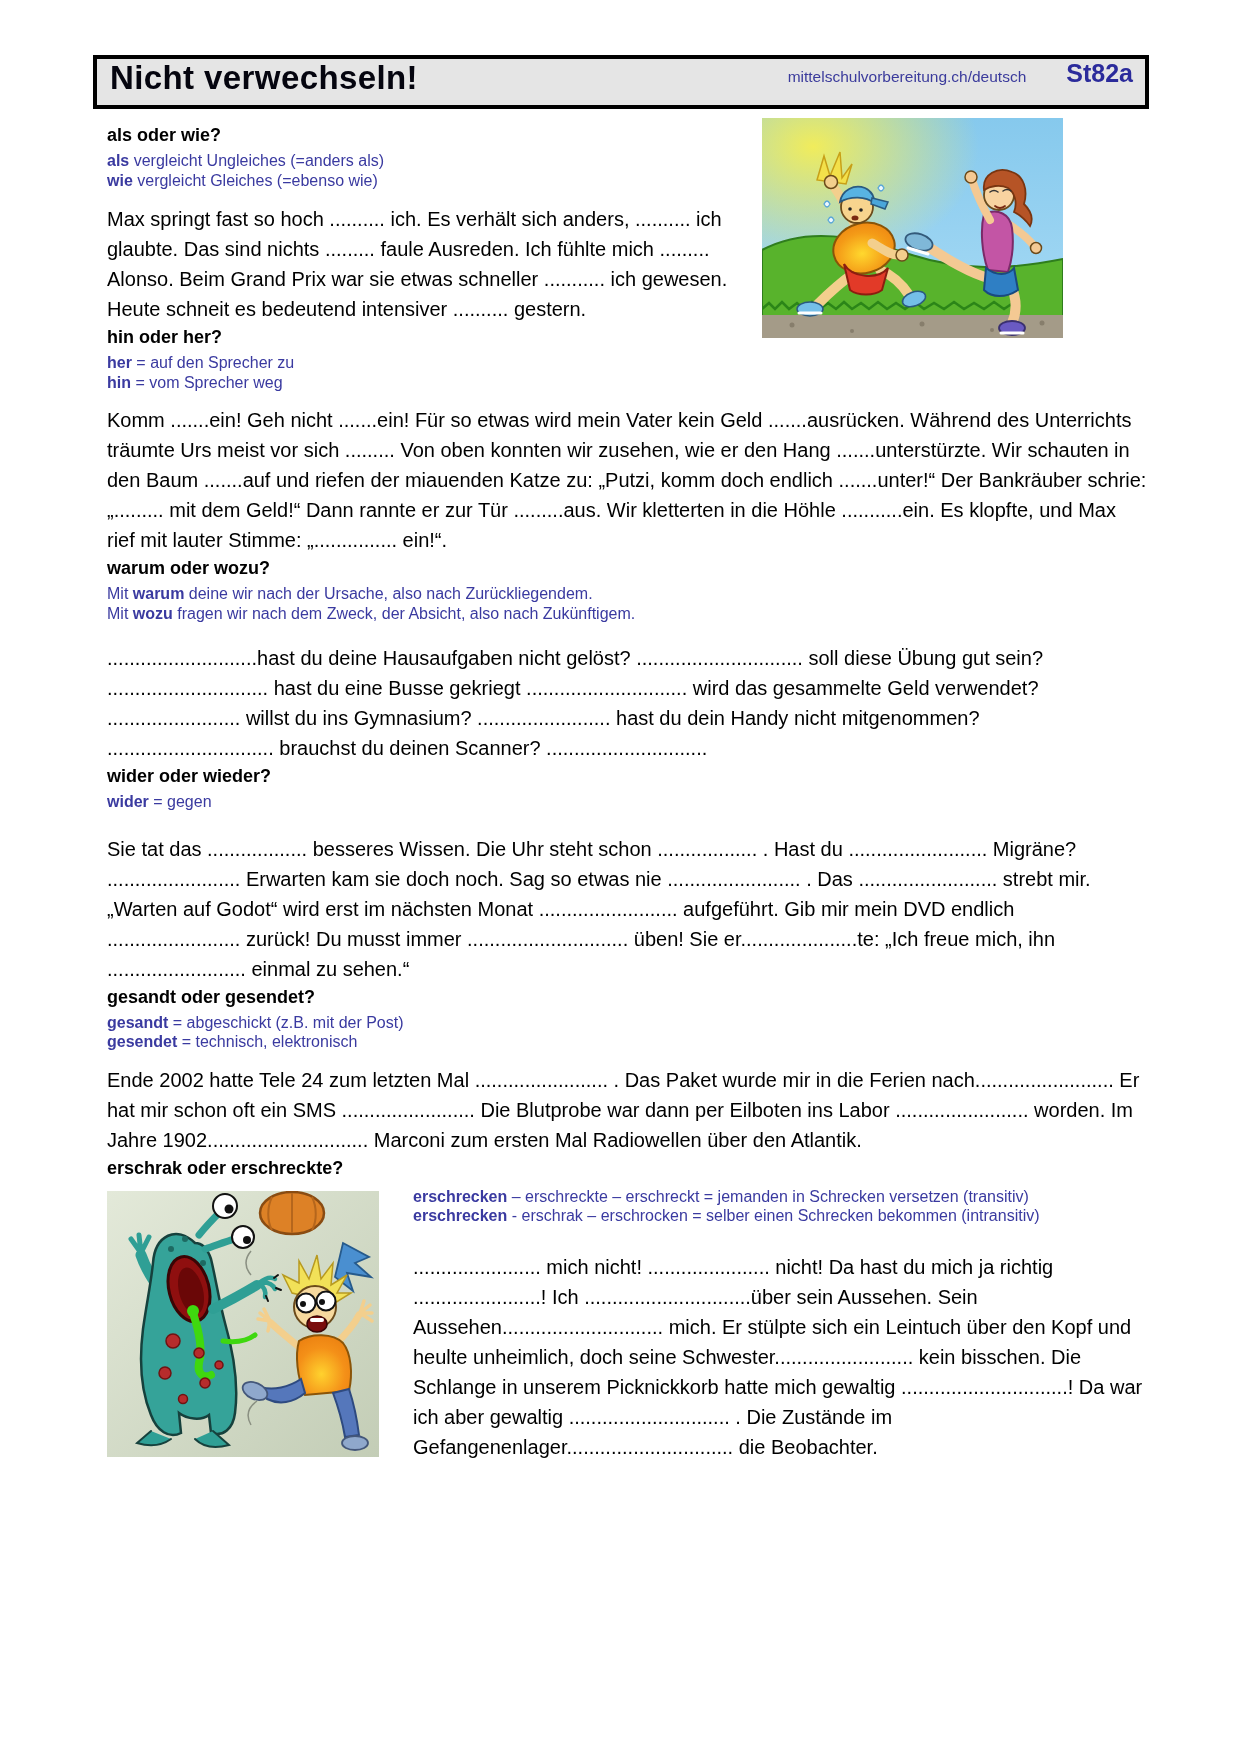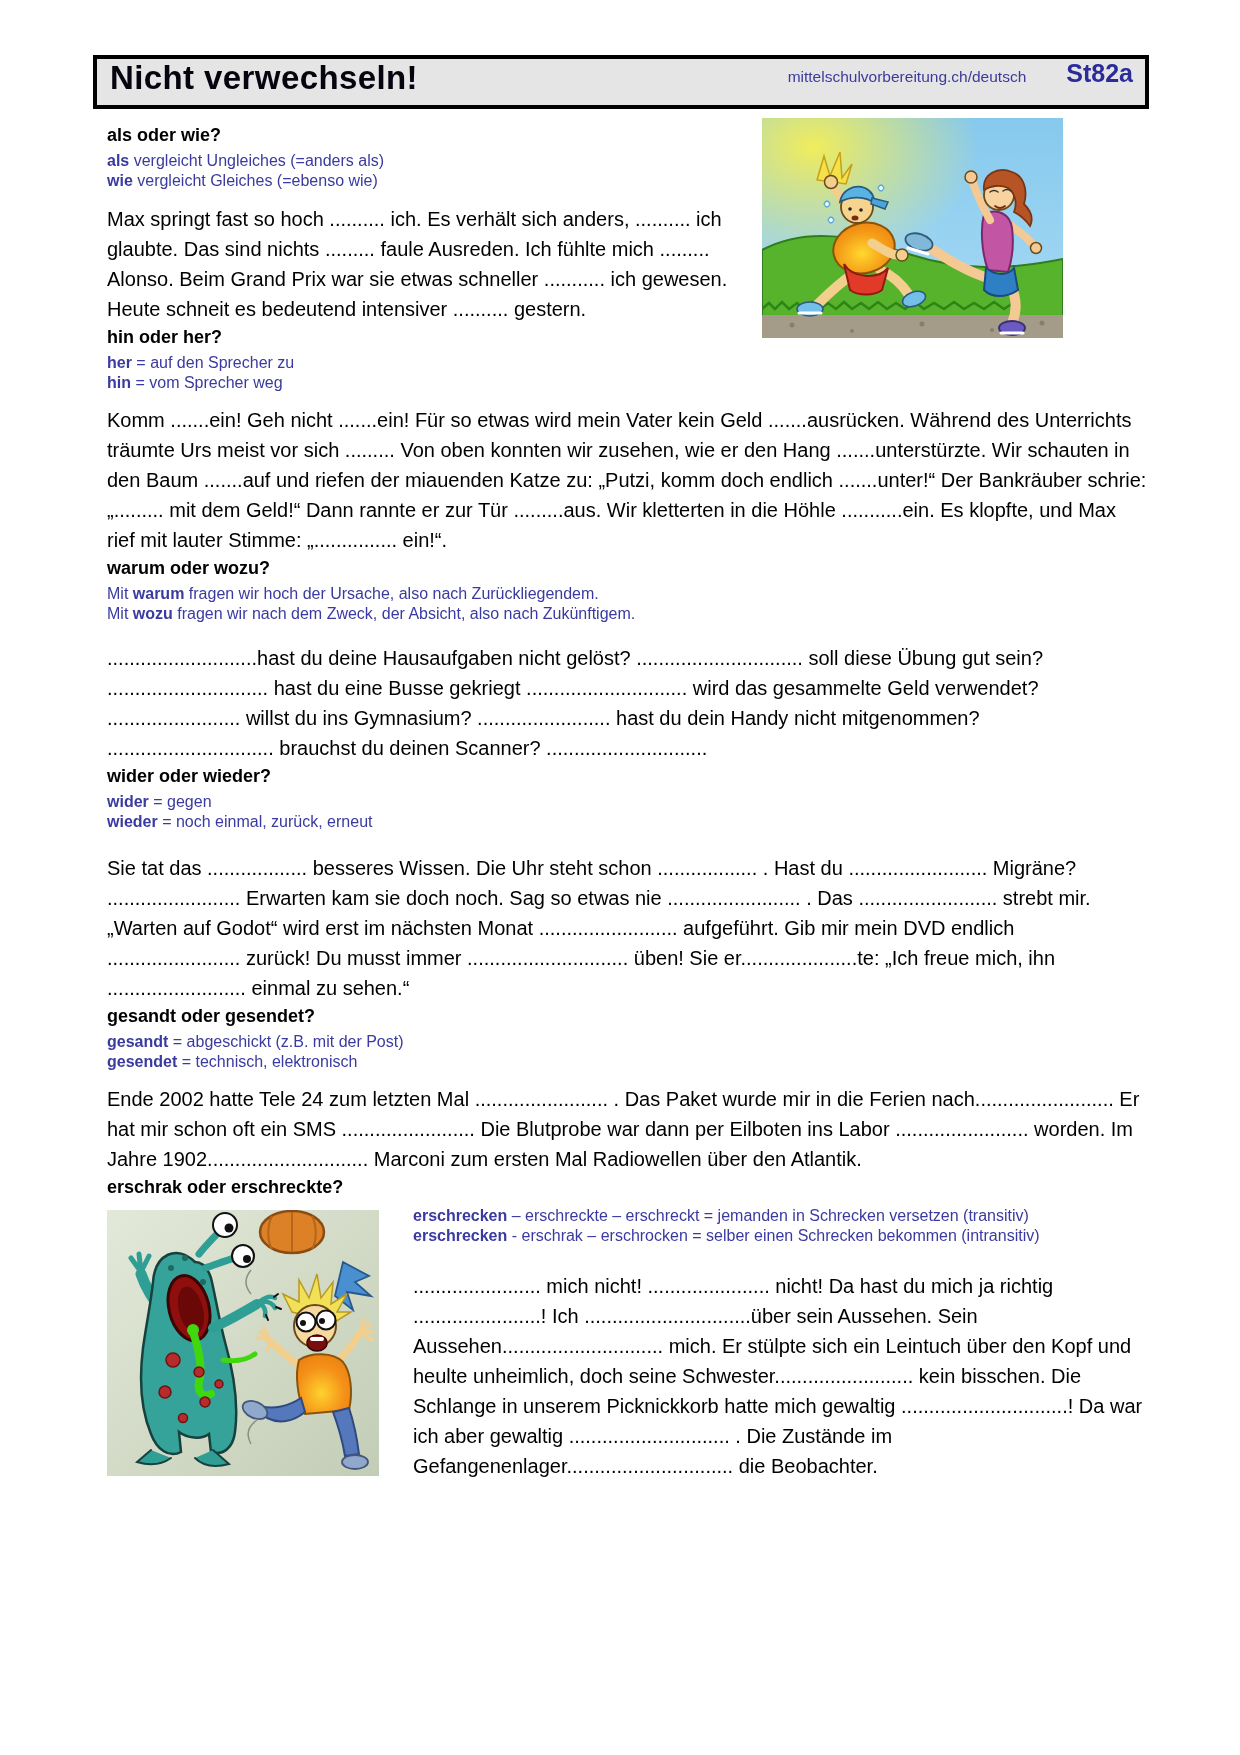--- a/index.html
+++ b/index.html
@@ -216,31 +216,30 @@
       <div class="defs">
         <div><span class="def-prefix"></span><span class="def-term">her</span><span> = auf den Sprecher zu</span></div>
         <div><span class="def-prefix"></span><span class="def-term">hin</span><span> = vom Sprecher weg</span></div>
       </div>
       <p class="para">Komm .......ein! Geh nicht .......ein! Für so etwas wird mein Vater kein Geld .......ausrücken. Während des Unterrichts träumte Urs meist vor sich ......... Von oben konnten wir zusehen, wie er den Hang .......unterstürzte. Wir schauten in den Baum .......auf und riefen der miauenden Katze zu: „Putzi, komm doch endlich .......unter!“ Der Bankräuber schrie: „......... mit dem Geld!“ Dann rannte er zur Tür .........aus. Wir kletterten in die Höhle ...........ein. Es klopfte, und Max rief mit lauter Stimme: „............... ein!“.</p>
     </section>
 
     <section>
       <h2 class="section-heading mt-s3h">warum oder wozu?</h2>
       <div class="defs">
-        <div><span class="def-prefix">Mit </span><span class="def-term">warum</span><span> fragen wir hoch der Ursache, also nach Zurückliegendem.</span></div>
+        <div><span class="def-prefix">Mit </span><span class="def-term">warum</span><span> deine wir nach der Ursache, also nach Zurückliegendem.</span></div>
         <div><span class="def-prefix">Mit </span><span class="def-term">wozu</span><span> fragen wir nach dem Zweck, der Absicht, also nach Zukünftigem.</span></div>
       </div>
       <p class="para para-s3">...........................hast du deine Hausaufgaben nicht gelöst? .............................. soll diese Übung gut sein? ............................. hast du eine Busse gekriegt ............................. wird das gesammelte Geld verwendet? ........................ willst du ins Gymnasium? ........................ hast du dein Handy nicht mitgenommen? .............................. brauchst du deinen Scanner? .............................</p>
     </section>
 
     <section>
       <h2 class="section-heading mt-s4h">wider oder wieder?</h2>
       <div class="defs">
         <div><span class="def-prefix"></span><span class="def-term">wider</span><span> = gegen</span></div>
-        <div><span class="def-prefix"></span><span class="def-term">wieder</span><span> = noch einmal, zurück, erneut</span></div>
       </div>
       <p class="para para-s4">Sie tat das .................. besseres Wissen. Die Uhr steht schon .................. . Hast du ......................... Migräne? ........................ Erwarten kam sie doch noch. Sag so etwas nie ........................ . Das ......................... strebt mir. „Warten auf Godot“ wird erst im nächsten Monat ......................... aufgeführt. Gib mir mein DVD endlich ........................ zurück! Du musst immer ............................. üben! Sie er.....................te: „Ich freue mich, ihn ......................... einmal zu sehen.“</p>
     </section>
 
     <section>
       <h2 class="section-heading mt-s5h">gesandt oder gesendet?</h2>
       <div class="defs">
         <div><span class="def-prefix"></span><span class="def-term">gesandt</span><span> = abgeschickt (z.B. mit der Post)</span></div>
         <div><span class="def-prefix"></span><span class="def-term">gesendet</span><span> = technisch, elektronisch</span></div>
       </div>

